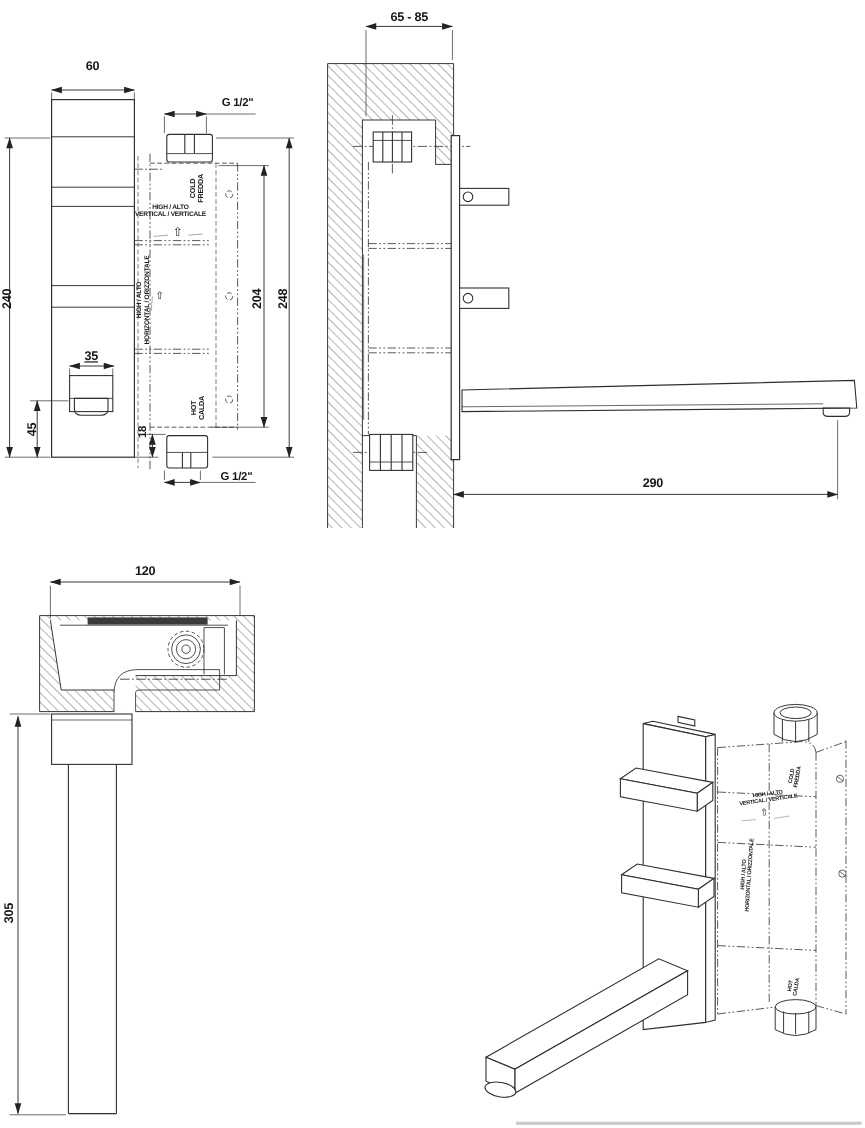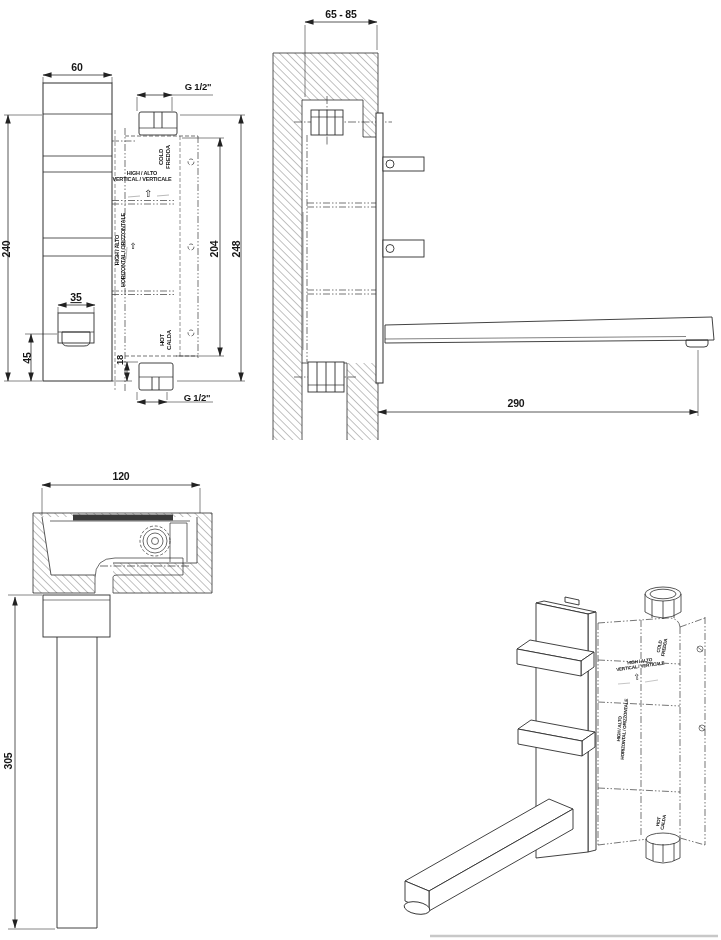--- a/index.html
+++ b/index.html
@@ -307,21 +307,21 @@
     <line x1="430" y1="936" x2="718" y2="936" stroke="#9a9a9a" stroke-width="2.4" opacity="0.55"></line>
 
     <g stroke="#8a8a8a" stroke-width="0.5">
       <line x1="618" y1="684" x2="630" y2="683"></line>
       <line x1="645" y1="682" x2="658" y2="680"></line>
     </g>
   </g>
 </svg>
 
 <div class="overlay">
-  <div class="lbl dimtxt" style="left:77px;top:68px;transform:translate(-50%,-50%);">60</div>
+  <div class="lbl dimtxt" style="left:77px;top:56px;transform:translate(-50%,-50%);">60</div>
   <div class="lbl threadtxt" style="left:198px;top:87px;transform:translate(-50%,-50%);">G 1/2"</div>
   <div class="lbl dimtxt" style="left:7px;top:249px;transform:translate(-50%,-50%) rotate(-90deg);">240</div>
   <div class="lbl tinytxt2" style="left:165px;top:157px;transform:translate(-50%,-50%) rotate(-90deg);">
     <span>COLD</span>
     <span>FREDDA</span>
   </div>
   <div class="lbl tinytxt" style="left:142px;top:176px;transform:translate(-50%,-50%);">
     <span>HIGH / ALTO</span>
     <span>VERTICAL / VERTICALE</span>
   </div>
@@ -338,21 +338,21 @@
     <span>CALDA</span>
   </div>
   <div class="lbl dimtxt" style="left:120px;top:360px;transform:translate(-50%,-50%) rotate(-90deg);font-size:9.5px;">18</div>
   <div class="lbl threadtxt" style="left:197px;top:398px;transform:translate(-50%,-50%);">G 1/2"</div>
   <div class="lbl dimtxt" style="left:215px;top:249px;transform:translate(-50%,-50%) rotate(-90deg);">204</div>
   <div class="lbl dimtxt" style="left:237px;top:249px;transform:translate(-50%,-50%) rotate(-90deg);">248</div>
 </div>
 
 <div class="overlay">
   <div class="lbl dimtxt" style="left:341px;top:15px;transform:translate(-50%,-50%);">65 - 85</div>
-  <div class="lbl dimtxt" style="left:516px;top:404px;transform:translate(-50%,-50%);">290</div>
+  <div class="lbl dimtxt" style="left:544px;top:404px;transform:translate(-50%,-50%);">290</div>
 </div>
 
 <div class="overlay">
   <div class="lbl dimtxt" style="left:121px;top:477px;transform:translate(-50%,-50%);">120</div>
   <div class="lbl dimtxt" style="left:9px;top:761px;transform:translate(-50%,-50%) rotate(-90deg);">305</div>
 </div>
 
 <div class="overlay">
   <div class="lbl tiny3d" style="left:662px;top:647px;transform:translate(-50%,-50%) rotate(-80deg);">
     <span>COLD</span>

